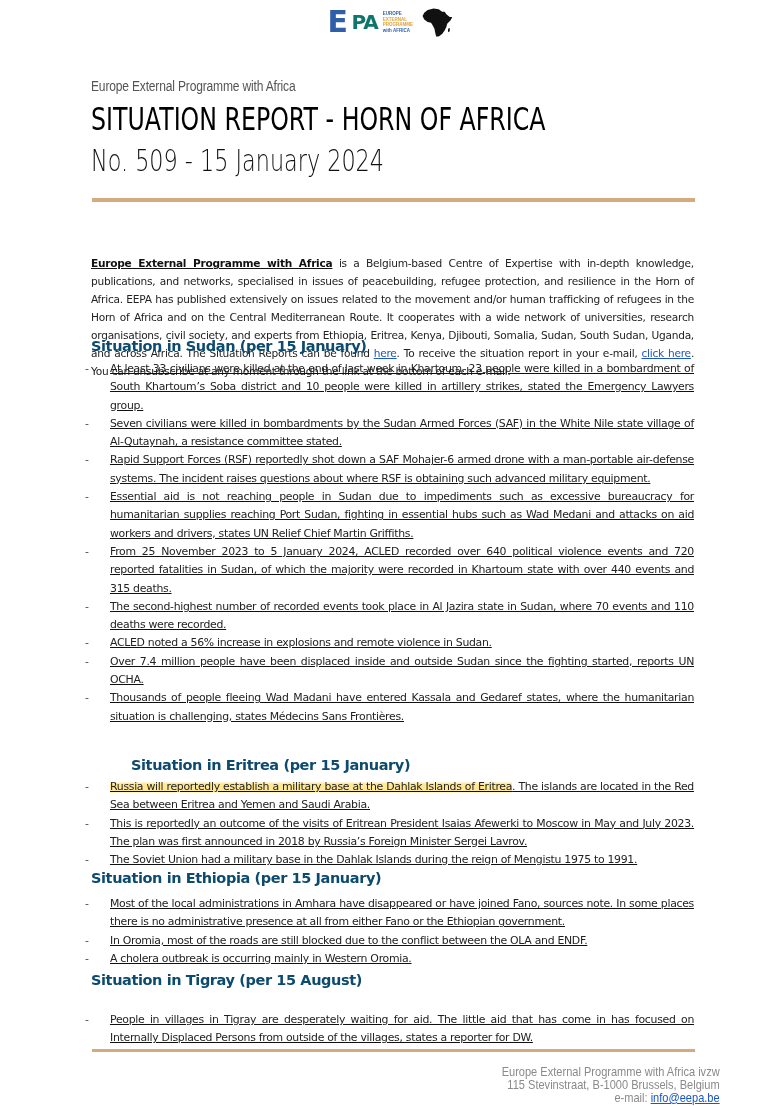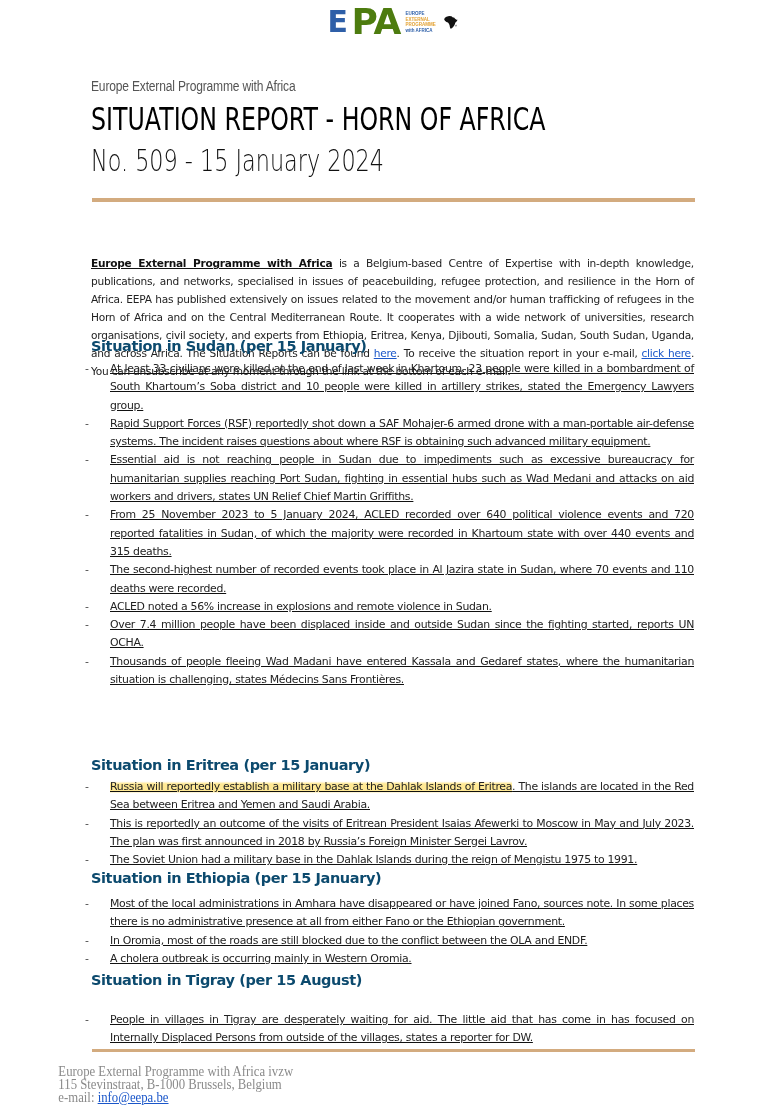--- a/index.html
+++ b/index.html
@@ -15,21 +15,21 @@
       position: absolute;
       left: 328px;
       top: 4px;
       width: 130px;
       height: 36px;
       display: flex;
       align-items: center;
       gap: 3px;
     }
     .logo-e { color: #2e5fa8; font-size: 30px; font-weight: bold; line-height: 1; font-family: "DejaVu Sans", sans-serif; transform: scaleX(-1); display:inline-block; }
-    .logo-pa { color: #4d7c0f; font-size: 36px; font-weight: bold; line-height: 1; letter-spacing: -1px; font-family: "DejaVu Sans", sans-serif; }
+    .logo-pa { color: #0f766e; font-size: 20px; font-weight: bold; line-height: 1; letter-spacing: -1px; font-family: "DejaVu Sans", sans-serif; }
     .logo-text {
       display: flex; flex-direction: column;
       font-size: 4.5px; line-height: 5.5px; font-weight: bold;
       margin-left: 2px; margin-right: 4px;
     }
     .logo-text span:nth-child(1) { color: #2e5fa8; }
     .logo-text span:nth-child(2) { color: #e3a131; }
     .logo-text span:nth-child(3) { color: #e3a131; }
     .logo-text span:nth-child(4) { color: #2e5fa8; }
     .africa { width: 34px; height: 34px; }
@@ -92,23 +92,23 @@
     ul.bullets li::before {
       content: "-";
       position: absolute; left: 0; top: 0;
       color: #444;
     }
     .hl {
       background: linear-gradient(180deg, rgba(255,214,60,0) 10%, rgba(255,214,60,0.55) 30%, rgba(255,214,60,0.55) 90%, rgba(255,214,60,0) 100%);
     }
     .footer {
       position: absolute; left: 0; width: 778px; top: 1065px;
-      text-align: left;
-      font-family: Liberation Serif, serif;
-      font-size: 15px; line-height: 13px; color: #8a8a8a;
+      text-align: right;
+      font-family: Liberation Sans, sans-serif;
+      font-size: 13px; line-height: 13px; color: #8a8a8a;
     }
     .footer div { transform: scaleX(0.85); }
     .footer a { color: #1a56c9; text-decoration: underline; }
   </style>
 </head>
 <body>
 
 <div class="logo">
   <span class="logo-e">Ǝ</span>
   <span class="logo-pa">PA</span>
@@ -129,30 +129,31 @@
 
 <div class="divider" style="top:198px;"></div>
 
 <div class="intro">
   <span class="org-link">Europe External Programme with Africa</span><span> is a Belgium-based Centre of Expertise with in-depth knowledge, publications, and networks, specialised in issues of peacebuilding, refugee protection, and resilience in the Horn of Africa. EEPA has published extensively on issues related to the movement and/or human trafficking of refugees in the Horn of Africa and on the Central Mediterranean Route. It cooperates with a wide network of universities, research organisations, civil society, and experts from Ethiopia, Eritrea, Kenya, Djibouti, Somalia, Sudan, South Sudan, Uganda, and across Africa. The Situation Reports can be found </span><a>here</a><span>. To receive the situation report in your e-mail, </span><a>click here</a><span>. You can unsubscribe at any moment through the link at the bottom of each e-mail.</span>
 </div>
 
 <div class="section-heading" style="top:338px;">Situation in Sudan (per 15 January)</div>
 <ul class="bullets" style="top:360px;">
   <li>At least 33 civilians were killed at the end of last week in Khartoum. 23 people were killed in a bombardment of South Khartoum’s Soba district and 10 people were killed in artillery strikes, stated the Emergency Lawyers group.</li>
+  <li>Seven civilians were killed in bombardments by the Sudan Armed Forces (SAF) in the White Nile state village of Al-Qutaynah, a resistance committee stated.</li>
   <li>Rapid Support Forces (RSF) reportedly shot down a SAF Mohajer-6 armed drone with a man-portable air-defense systems. The incident raises questions about where RSF is obtaining such advanced military equipment.</li>
   <li>Essential aid is not reaching people in Sudan due to impediments such as excessive bureaucracy for humanitarian supplies reaching Port Sudan, fighting in essential hubs such as Wad Medani and attacks on aid workers and drivers, states UN Relief Chief Martin Griffiths.</li>
   <li>From 25 November 2023 to 5 January 2024, ACLED recorded over 640 political violence events and 720 reported fatalities in Sudan, of which the majority were recorded in Khartoum state with over 440 events and 315 deaths.</li>
   <li>The second-highest number of recorded events took place in Al Jazira state in Sudan, where 70 events and 110 deaths were recorded.</li>
   <li>ACLED noted a 56% increase in explosions and remote violence in Sudan.</li>
   <li>Over 7.4 million people have been displaced inside and outside Sudan since the fighting started, reports UN OCHA.</li>
   <li>Thousands of people fleeing Wad Madani have entered Kassala and Gedaref states, where the humanitarian situation is challenging, states Médecins Sans Frontières.</li>
 </ul>
 
-<div class="section-heading" style="top:757px;">Situation in Eritrea (per 15 January)</div>
+<div class="section-heading" style="top:757px;margin-left:40px;">Situation in Eritrea (per 15 January)</div>
 <ul class="bullets" style="top:778px;">
   <li><span class="hl">Russia will reportedly establish a military base at the Dahlak Islands of Eritrea</span><span>. The islands are located in the Red Sea  between Eritrea and Yemen and Saudi Arabia.</span></li>
   <li>This is reportedly an outcome of the visits of Eritrean President Isaias Afewerki to Moscow in May and July 2023. The plan was first announced in 2018 by Russia’s Foreign Minister Sergei Lavrov.</li>
   <li>The Soviet Union had a military base in the Dahlak Islands during the reign of Mengistu 1975 to 1991.</li>
 </ul>
 
 <div class="section-heading" style="top:870px;">Situation in Ethiopia (per 15 January)</div>
 <ul class="bullets" style="top:895px;">
   <li>Most of the local administrations in Amhara have disappeared or have joined Fano, sources note. In some places there is no administrative presence at all from either Fano or the Ethiopian government.</li>
   <li>In Oromia, most of the roads are still blocked due to the conflict between the OLA and ENDF.</li>

